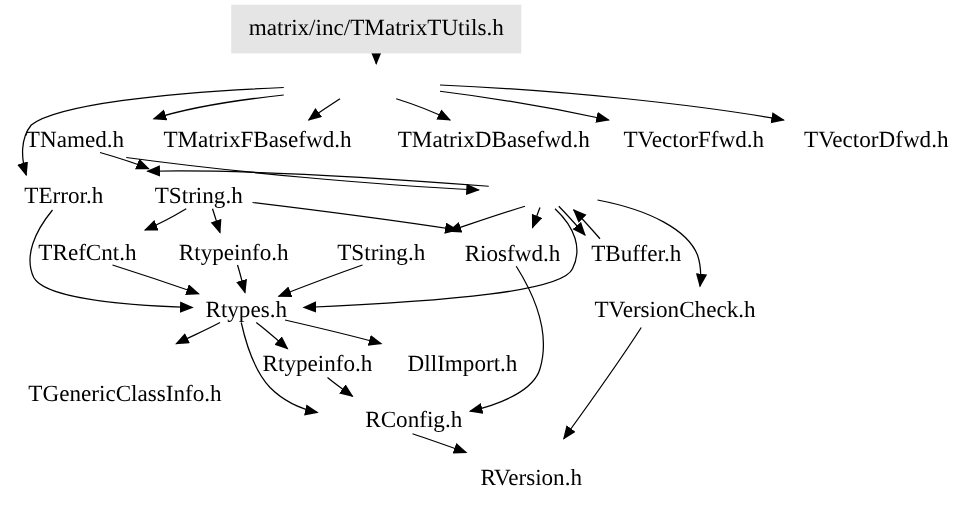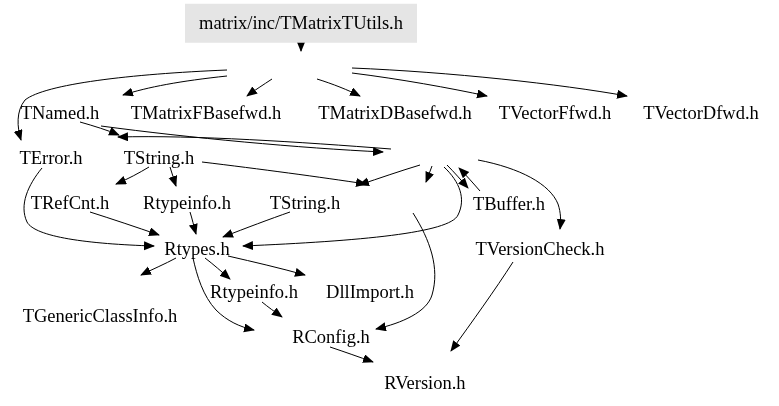--- a/index.html
+++ b/index.html
@@ -97,20 +97,21 @@
 
   <div class="node" style="left:159px; top:158px;">TString.h</div>
 
 
   <div class="node" style="left:70px; top:203px;">TRefCnt.h</div>
 
   <div class="node" style="left:187px; top:203px;">Rtypeinfo.h</div>
 
   <div class="node" style="left:305px; top:203px;">TString.h</div>
 
+  <div class="node" style="left:410px; top:204px;">Riosfwd.h</div>
 
   <div class="node" style="left:509px; top:204px;">TBuffer.h</div>
 
   <div class="node" style="left:197px; top:249px;">Rtypes.h</div>
 
   <div class="node" style="left:540px; top:249px;">TVersionCheck.h</div>
 
   <div class="node" style="left:100px; top:292px;margin-top:24px;">TGenericClassInfo.h</div>
 
   <div class="node" style="left:254px; top:292px;text-align:right;">Rtypeinfo.h</div>

